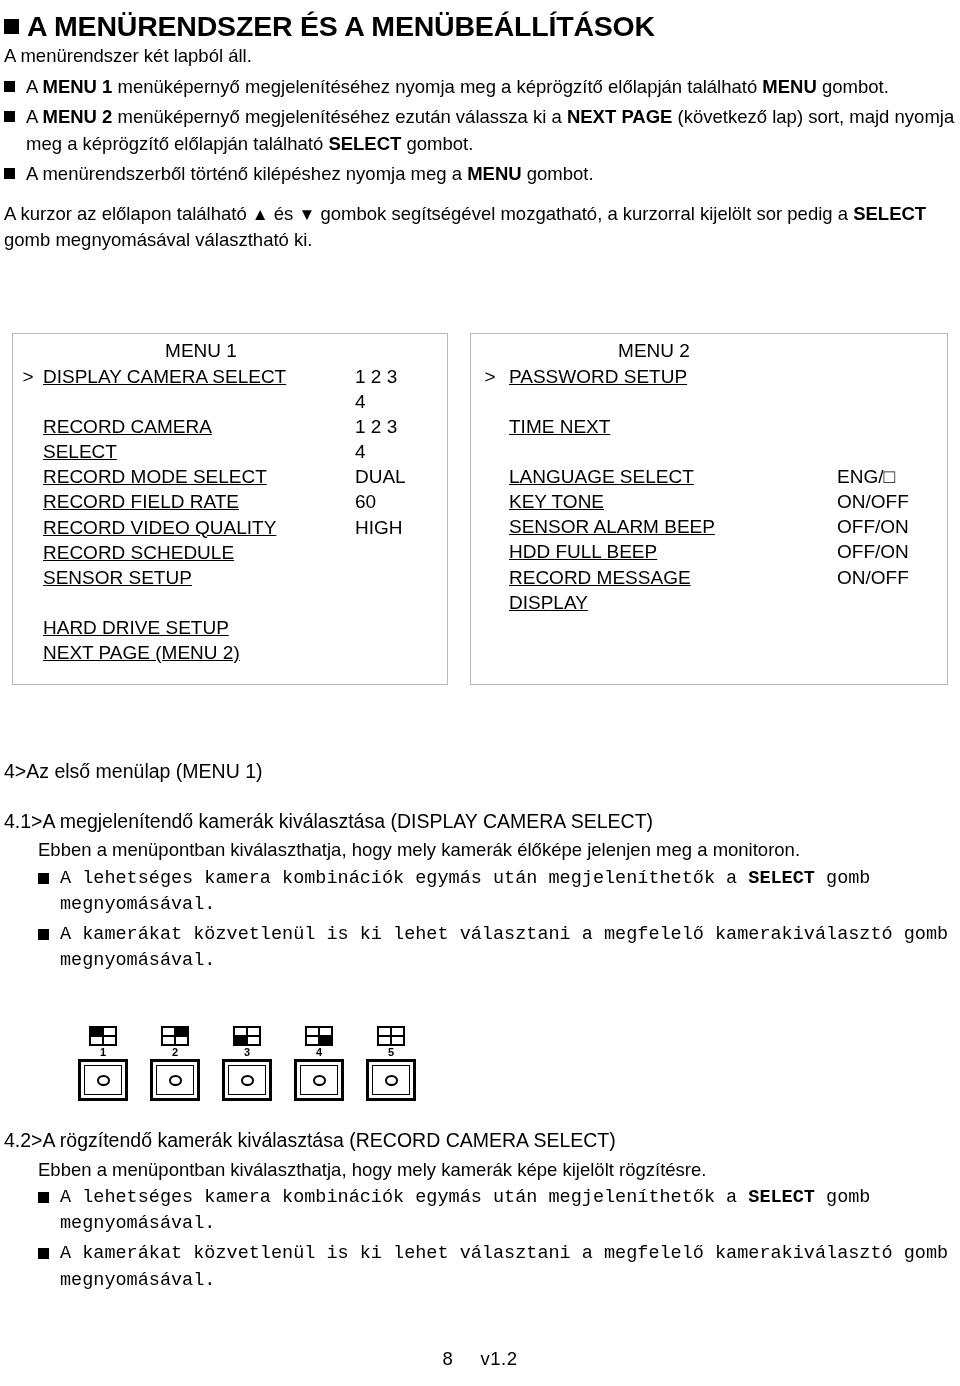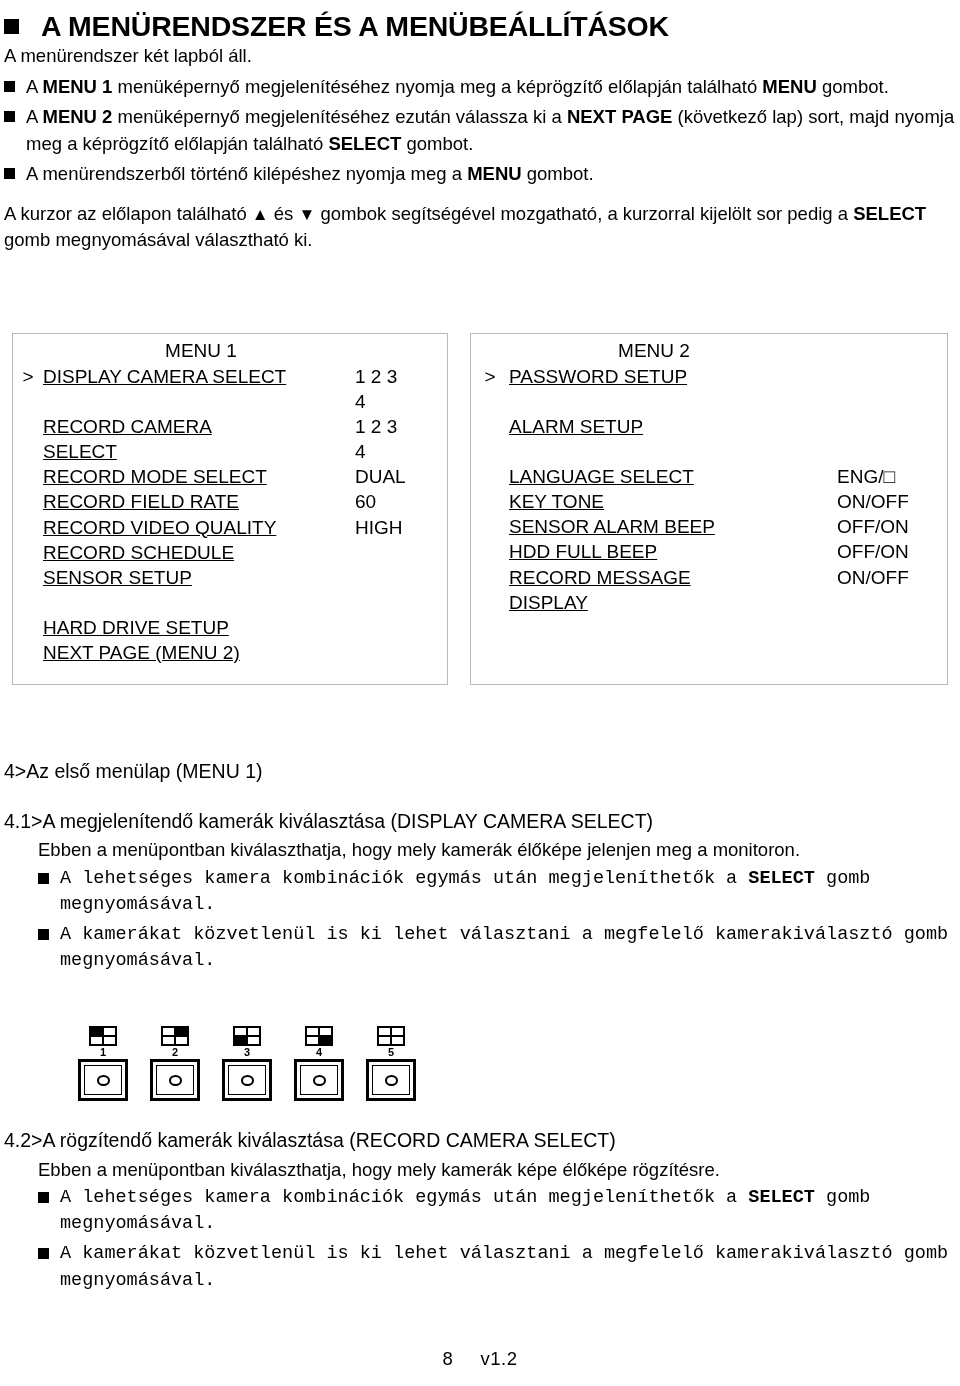--- a/index.html
+++ b/index.html
@@ -24,21 +24,21 @@
     background: #000;
     vertical-align: 1px;
     flex: 0 0 auto;
   }
   .b { font-weight: bold; }
 
   
   #doc-title {
     display: flex;
     align-items: flex-start;
-    gap: 22px;
+    gap: 8px;
     padding: 10px 0 0 4px;
   }
   #doc-title .bullet-sq {
     width: 15px; height: 15px;
     margin-top: 9px;
   }
   #doc-title h1 {
     margin: 0;
     font-size: 28.5px;
     font-weight: bold;
@@ -314,21 +314,21 @@
           <span class="mr-label">PASSWORD SETUP</span>
           <span class="mr-value"></span>
         </div>
         <div class="menu-row">
           <span class="mr-cursor"></span>
           <span class="mr-label"></span>
           <span class="mr-value"></span>
         </div>
         <div class="menu-row">
           <span class="mr-cursor"></span>
-          <span class="mr-label">ALARM SETUP</span>
+          <span class="mr-label">TIME NEXT</span>
           <span class="mr-value"></span>
         </div>
         <div class="menu-row">
           <span class="mr-cursor"></span>
           <span class="mr-label"></span>
           <span class="mr-value"></span>
         </div>
         <div class="menu-row">
           <span class="mr-cursor"></span>
           <span class="mr-label">LANGUAGE SELECT</span>
@@ -448,21 +448,21 @@
       <div class="btn-outer">
         <div class="btn-inner">
           <div class="btn-dot"></div>
         </div>
       </div>
     </div>
   </div>
 
 <div id="section-42">
   <p class="sec-heading">4.2&gt;A rögzítendő kamerák kiválasztása (RECORD CAMERA SELECT)</p>
-  <p class="sec-body">Ebben a menüpontban kiválaszthatja, hogy mely kamerák képe élőképe rögzítésre.</p>
+  <p class="sec-body">Ebben a menüpontban kiválaszthatja, hogy mely kamerák képe kijelölt rögzítésre.</p>
   <div class="sec-bullets" id="sec42-bullets">
       <div class="bullet-item">
         <span class="bullet-sq"></span>
         <span class="bi-text"><span>A lehetséges kamera kombinációk egymás után megjeleníthetők a </span><span class="b">SELECT</span><span> gomb megnyomásával.</span></span>
       </div>
       <div class="bullet-item">
         <span class="bullet-sq"></span>
         <span class="bi-text"><span>A kamerákat közvetlenül is ki lehet választani a megfelelő kamerakiválasztó gomb megnyomásával.</span></span>
       </div>
     </div>

